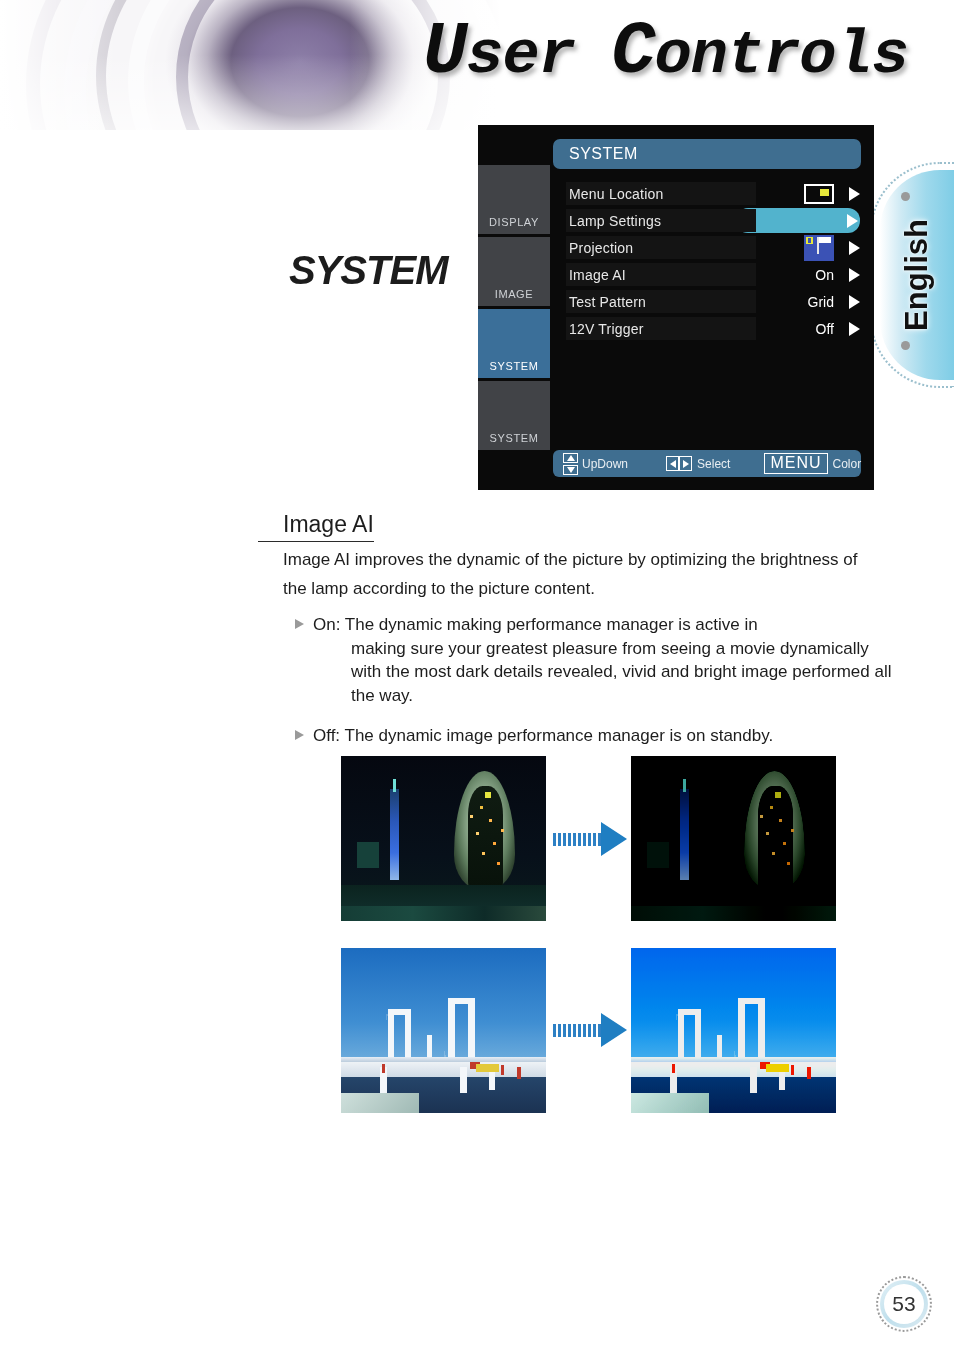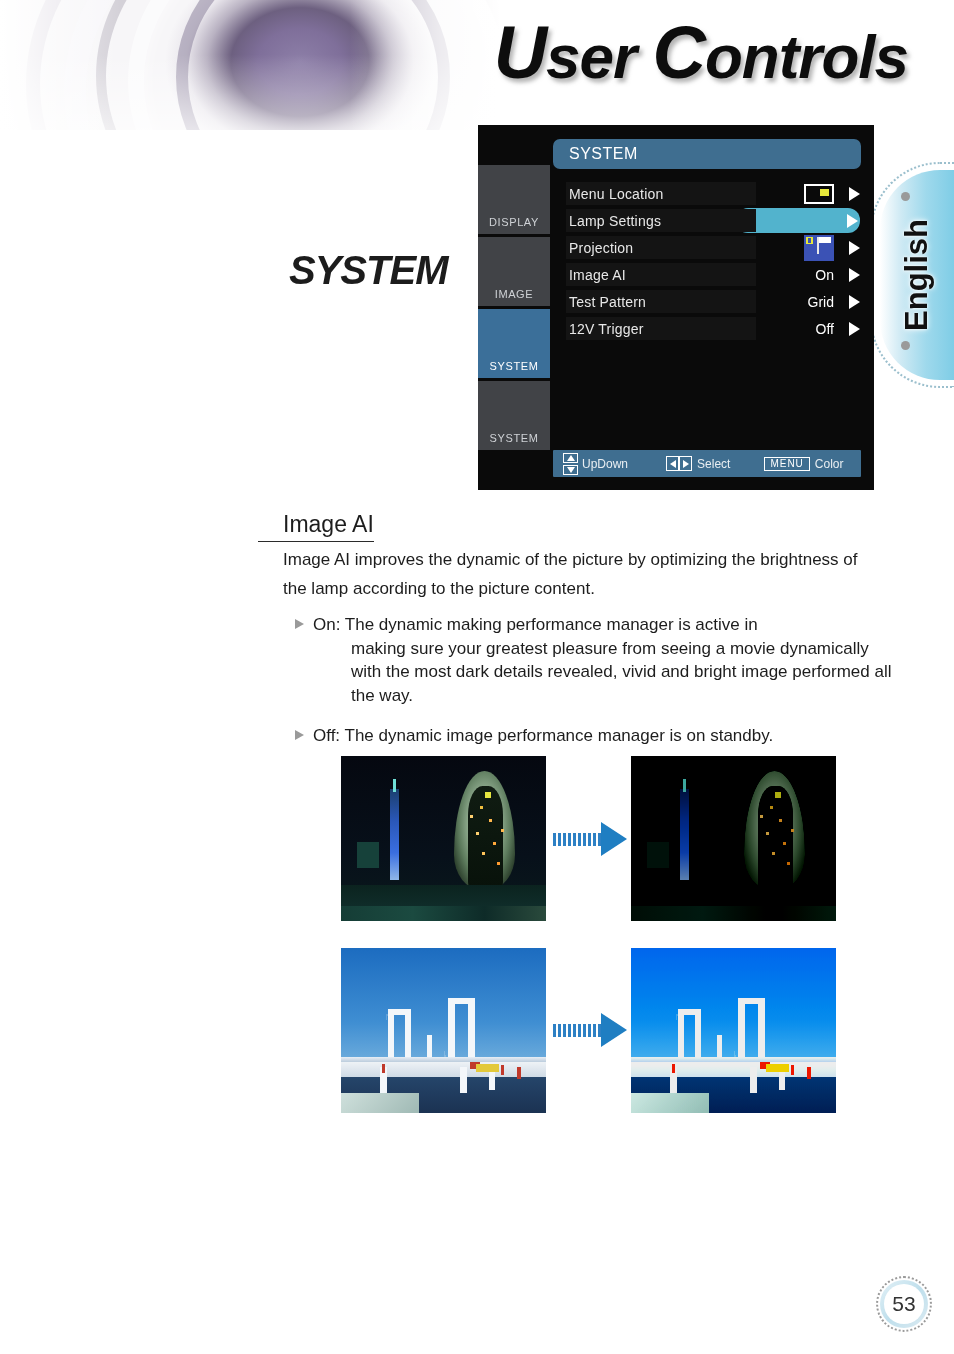--- a/index.html
+++ b/index.html
@@ -41,21 +41,21 @@
   .lr5{left:176px;top:-18px;width:250px;height:250px;border-width:12px;
        border-color:rgba(120,108,140,.45);}
   .lens-fade{
     position:absolute;left:0;top:0;width:500px;height:215px;
     background:
       linear-gradient(to right, #ffffff 0%, rgba(255,255,255,.55) 10%, rgba(255,255,255,0) 24%, rgba(255,255,255,0) 70%, rgba(255,255,255,.72) 88%, #ffffff 100%),
       linear-gradient(to bottom, rgba(255,255,255,.0) 45%, rgba(255,255,255,.6) 78%, #ffffff 97%);
   }
   .header-title{
     position:absolute;right:46px;top:10px;
-    font-family:Liberation Sans, sans-serif;
+    font-family:Liberation Mono, monospace;
     font-style:italic;font-weight:bold;
     font-size:62px;letter-spacing:-1px;
     color:#0d0d0d;
     text-shadow:3px 4px 4px rgba(120,120,120,.55);
     white-space:nowrap;
   }
   .header-title .cap{font-size:74px;}
 
   
   .lang-tab{
@@ -163,21 +163,21 @@
   }
   .icon-projection .pdot{
     position:absolute;left:2px;top:2px;width:7px;height:7px;background:#e7e83a;
   }
   .icon-projection .pdot2{
     position:absolute;left:4px;top:3px;width:3px;height:5px;background:#3b52b5;
   }
 
   .osd-footer{
     position:absolute;left:3px;top:325px;width:308px;height:27px;
-    background:#3f6e90;border-radius:1px;
+    background:#3f6e90;border-radius:6px;
     display:flex;align-items:center;
     color:#e9eef2;font-size:12px;
   }
   .foot-grp{display:flex;align-items:center;}
   .updown-ico{
     width:15px;height:22px;margin-left:10px;margin-right:4px;
     display:flex;flex-direction:column;justify-content:space-between;
   }
   .updown-ico div{
     width:15px;height:10px;border:1px solid #ffffff;box-sizing:border-box;
@@ -188,21 +188,21 @@
   .lr-ico{display:flex;margin-left:38px;margin-right:5px;}
   .lr-ico div{
     width:13px;height:15px;border:1px solid #ffffff;box-sizing:border-box;
     display:flex;align-items:center;justify-content:center;
   }
   .tri-l{width:0;height:0;border-top:4px solid transparent;border-bottom:4px solid transparent;border-right:6px solid #ffffff;}
   .tri-r{width:0;height:0;border-top:4px solid transparent;border-bottom:4px solid transparent;border-left:6px solid #ffffff;}
   .menu-box{
     margin-left:34px;margin-right:5px;
     border:1px solid #ffffff;padding:0px 5px 1px 5px;
-    color:#ffffff;font-size:10px;letter-spacing:1px;
+    color:#ffffff;font-size:16px;letter-spacing:1px;
   }
 
   
   .sub-head{
     position:absolute;left:258px;top:511px;
     font-size:23px;color:#1d1d1d;
     padding-left:25px;padding-bottom:3px;
     border-bottom:1.5px solid #2b2b2b;
   }
   .para{

